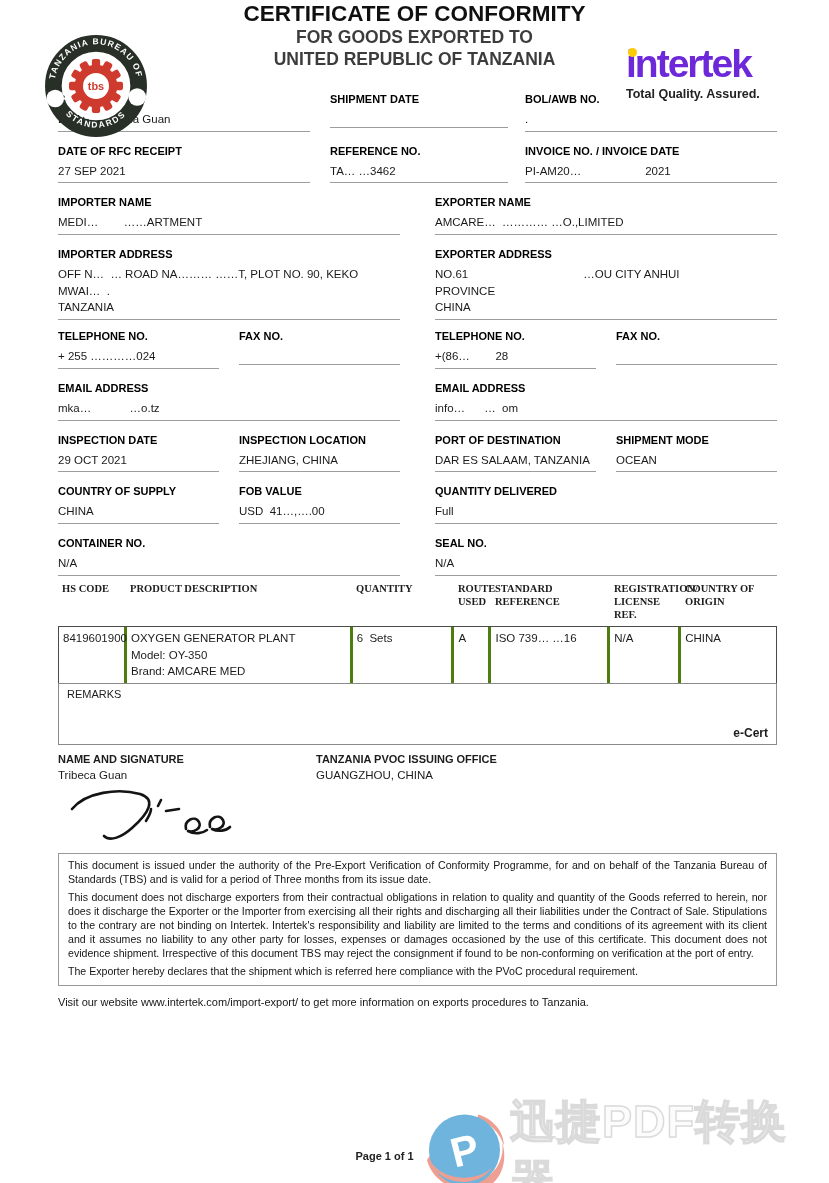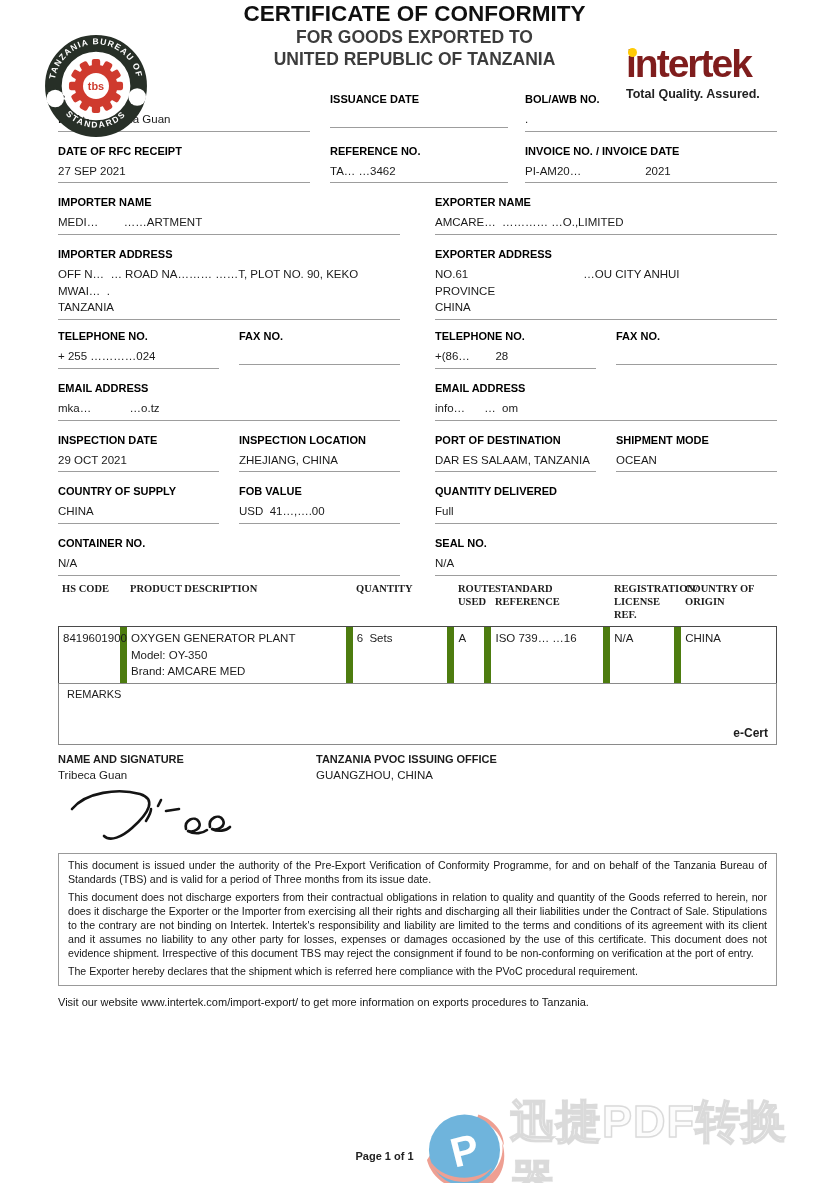--- a/index.html
+++ b/index.html
@@ -6,21 +6,21 @@
   body { background: #ffffff; font-family: "Liberation Sans", sans-serif; }
   .page {
     position: relative; width: 829px; height: 1183px; margin: 0 auto;
     background: #ffffff; color: #1c1c1c; overflow: hidden;
   }
 
   
   .tbs-logo { position: absolute; left: 44px; top: 34px; width: 104px; height: 104px; }
   .intertek-logo { position: absolute; left: 626px; top: 44px; }
   .intertek-word { position: relative; display: inline-block; font-size: 39px; font-weight: 700;
-    letter-spacing: -2px; color: #7f1d1d; line-height: 1; }
+    letter-spacing: -2px; color: #6d28d9; line-height: 1; }
   .intertek-dot { position: absolute; left: 2px; top: 4px; width: 9px; height: 9px; border-radius: 50%; }
   .intertek-tagline { font-size: 12.5px; font-weight: 700; color: #222; margin-top: 4px; }
 
   
   .title-wrap { text-align: center; line-height: 1.22; }
   .title-main { font-size: 22.5px; font-weight: 700; color: #101010; }
   .title-sub { font-size: 17.5px; font-weight: 700; color: #3c3c3c; }
 
   
   .content { width: 719px; margin: 23px 0 0 58px; }
@@ -38,21 +38,21 @@
   .value { font-size: 11.5px; color: #1a1a1a; min-height: 17px; padding-bottom: 3px;
     border-bottom: 1.5px solid #9d9d9d; white-space: pre-wrap; line-height: 1.45; }
 
   
   .tbl { margin-top: 6px; }
   .tbl-head { display: flex; font-weight: 700; font-size: 10.5px; line-height: 1.25; margin-bottom: 5px; font-family: Liberation Serif, serif; }
   .th { padding: 0 3px 0 4px; white-space: pre-wrap; }
   .c1 { width: 68px; } .c2 { width: 226px; } .c3 { width: 102px; } .c4 { width: 37px; }
   .c5 { width: 119px; } .c6 { width: 71px; } .c7 { width: 95px; }
   .tbl-row { display: flex; border: 1px solid #4a4a4a; min-height: 52px; font-size: 11.5px; }
-  .td { padding: 3px 4px; border-right: 7px solid #4d7c0f; white-space: pre-wrap; line-height: 1.45; }
+  .td { padding: 3px 4px; border-right: 3px solid #4d7c0f; white-space: pre-wrap; line-height: 1.45; }
   .td.last { border-right: none; }
   .remarks-box { border: 1px solid #8a8a8a; margin-top: -1px; height: 62px; padding: 4px 8px;
     display: flex; flex-direction: column; justify-content: space-between; }
   .remarks-label { font-weight: 400; font-size: 11px; }
   .ecert { align-self: flex-end; font-weight: 700; font-size: 12px; }
 
   
   .sig-row { display: flex; margin-top: 8px; }
   .sig-left { width: 258px; }
   .sig-right { flex: 1; }
@@ -133,21 +133,21 @@
   </div>
 
   <div class="content">
 
     <div class="row">
       <div class="cell w-a">
         <div class="label">COC NO.</div>
         <div class="value">DRAF… ……ca Guan</div>
       </div>
       <div class="cell w-b">
-        <div class="label">ISSUANCE DATE</div>
+        <div class="label">SHIPMENT DATE</div>
         <div class="value"></div>
       </div>
       <div class="cell w-c">
         <div class="label">BOL/AWB NO.</div>
         <div class="value">.</div>
       </div>
     </div>
 
     <div class="row">
       <div class="cell w-a">

